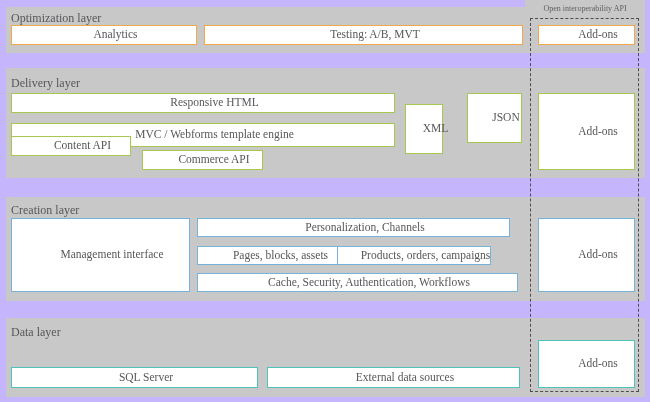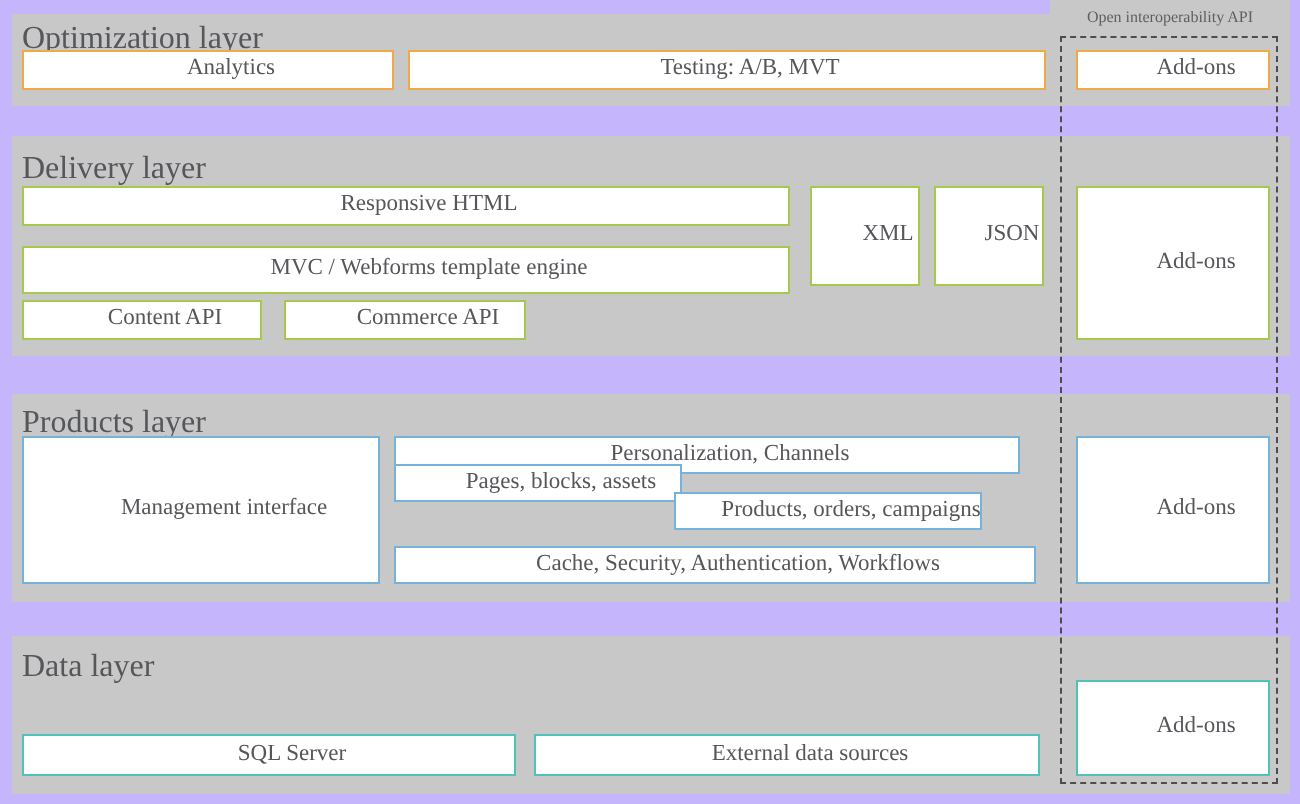--- a/index.html
+++ b/index.html
@@ -2,21 +2,21 @@
 <html><head>
 <meta charset="utf-8">
 <style>
   html,body{margin:0;padding:0;background:#fff;}
   .page{
     position:relative;width:650px;height:402px;background:#c4b5fd;
     font-family:Liberation Serif, serif;overflow:hidden;
     --band-bg:#C8C8C8;--text-col:#56575A;--dash-col:#4D4D4D;
   }
   .band{position:absolute;left:6px;width:639px;background:var(--band-bg);}
-  .band-title{position:absolute;left:5px;font-size:16px;color:var(--text-col);white-space:nowrap;}
+  .band-title{position:absolute;left:5px;font-size:12px;color:var(--text-col);white-space:nowrap;}
   .box{
     position:absolute;background:#fff;border:1.5px solid var(--accent,#888);
     box-sizing:border-box;display:flex;align-items:center;justify-content:center;
     font-size:11.5px;color:var(--text-col);text-align:center;line-height:1;white-space:nowrap;padding-left:23px;
   }
   .open-api{
     position:absolute;left:525px;top:0;width:120px;height:17px;background:var(--band-bg);
     display:flex;align-items:center;justify-content:center;font-size:8px;color:#5E5F62;z-index:3;white-space:nowrap;
   }
   .dashed{
@@ -36,32 +36,32 @@
     <div class="band-title" style="top:4px">Optimization layer</div>
     <div class="box" style="left:5px;top:18px;width:186px;height:20px">Analytics</div>
     <div class="box" style="left:198px;top:18px;width:319px;height:20px">Testing: A/B, MVT</div>
     <div class="box" style="left:532px;top:18px;width:97px;height:20px">Add-ons</div>
   </section>
 
   <section class="band" style="top: 68px; height: 110px; --accent: #A6C84E;">
     <div class="band-title" style="top:8px">Delivery layer</div>
     <div class="box" style="left:5px;top:25px;width:384px;height:20px">Responsive HTML</div>
     <div class="box" style="left:5px;top:55px;width:384px;height:24px">MVC / Webforms template engine</div>
-    <div class="box" style="left:399px;top:25px;width:55px;height:50px">XML</div>
+    <div class="box" style="left:399px;top:36px;width:38px;height:50px">XML</div>
     <div class="box" style="left:461px;top:25px;width:55px;height:50px">JSON</div>
-    <div class="box" style="left:5px;top:82px;width:120px;height:20px">Content API</div>
+    <div class="box" style="left:5px;top:68px;width:120px;height:20px">Content API</div>
     <div class="box" style="left:136px;top:82px;width:121px;height:20px">Commerce API</div>
     <div class="box" style="left:532px;top:25px;width:97px;height:77px">Add-ons</div>
   </section>
 
   <section class="band" style="top: 197px; height: 104px; --accent: #76B3DB;">
-    <div class="band-title" style="top:6px">Products layer</div>
+    <div class="band-title" style="top:6px">Creation layer</div>
     <div class="box" style="left:5px;top:21px;width:179px;height:74px">Management interface</div>
     <div class="box" style="left:191px;top:21px;width:313px;height:19px">Personalization,  Channels</div>
-    <div class="box" style="left:191px;top:35px;width:144px;height:19px">Pages, blocks, assets</div>
+    <div class="box" style="left:191px;top:49px;width:144px;height:19px">Pages, blocks, assets</div>
     <div class="box" style="left:331px;top:49px;width:154px;height:19px">Products, orders, campaigns</div>
     <div class="box" style="left:191px;top:76px;width:321px;height:19px">Cache,  Security,  Authentication,  Workflows</div>
     <div class="box" style="left:532px;top:21px;width:97px;height:74px">Add-ons</div>
   </section>
 
   <section class="band" style="top: 318px; height: 79px; --accent: #4FC3BA;">
     <div class="band-title" style="top:7px">Data layer</div>
     <div class="box" style="left:5px;top:49px;width:247px;height:21px">SQL Server</div>
     <div class="box" style="left:261px;top:49px;width:253px;height:21px">External data sources</div>
     <div class="box" style="left:532px;top:22px;width:97px;height:48px">Add-ons</div>

